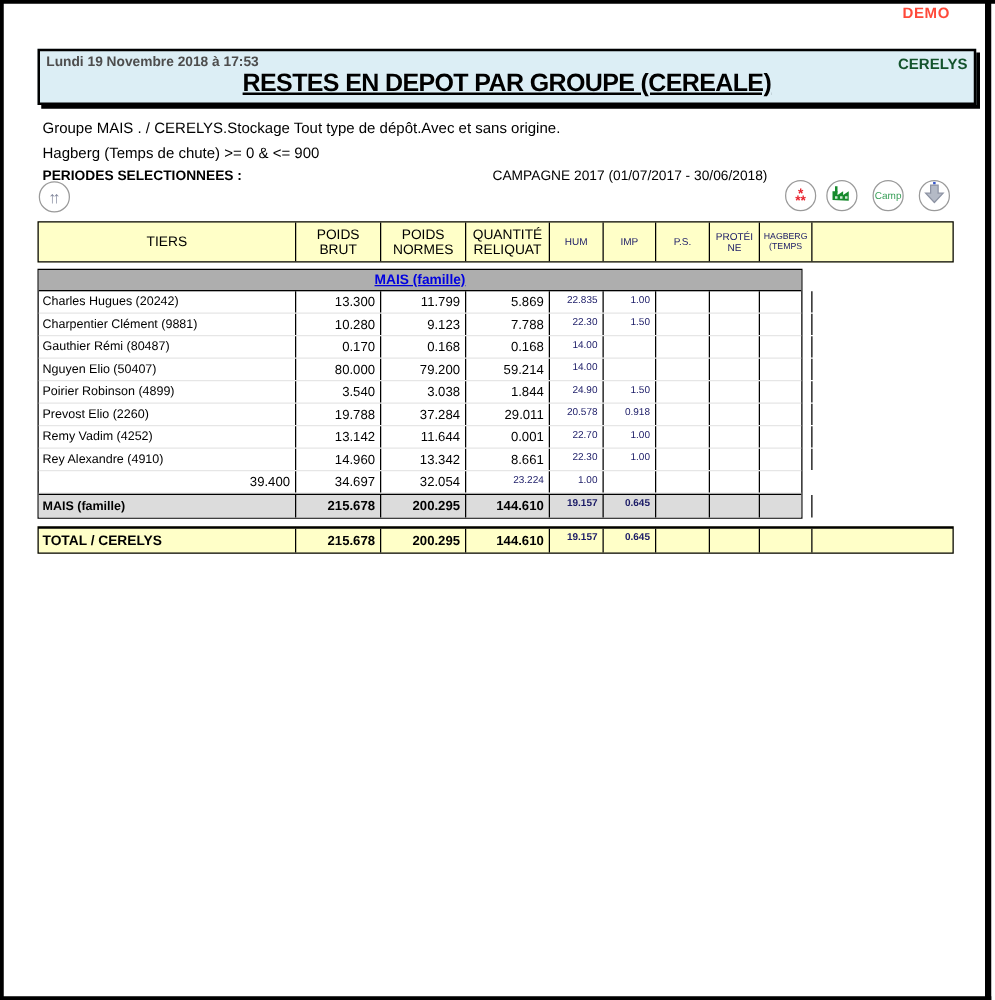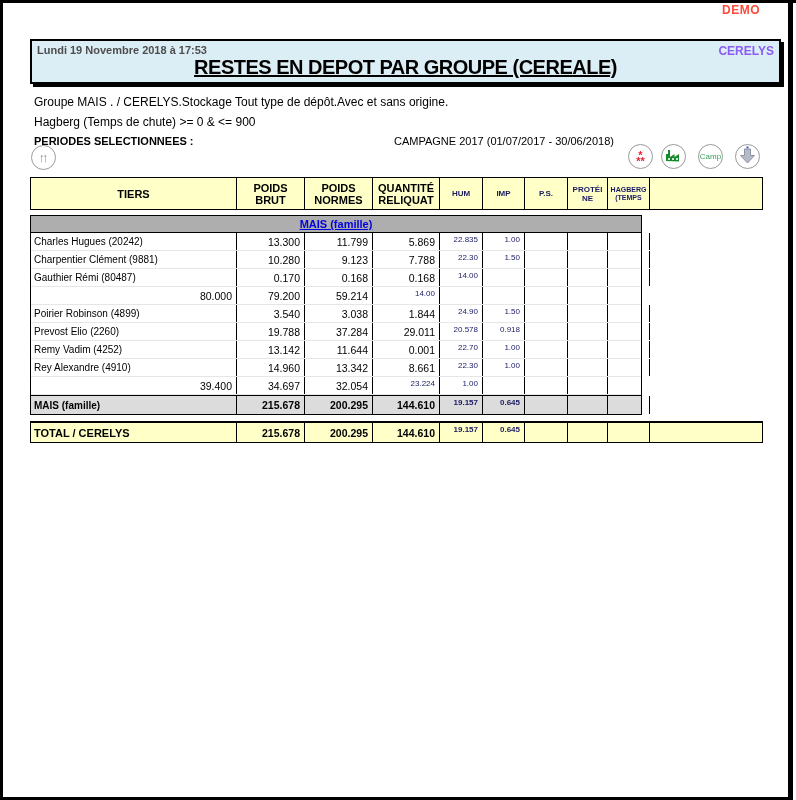--- a/index.html
+++ b/index.html
@@ -14,21 +14,21 @@
   .frame-right{left:788px;top:0;width:5px;height:800px;background:#000;}
   .frame-bottom{left:0;top:797px;width:793px;height:3px;background:#000;}
 
   .demo{top:3px;right:36px;font-size:12px;font-weight:bold;color:#ff4a3a;letter-spacing:.5px;}
 
   .header-box{
     left:30px;top:39px;width:747px;height:41px;background:#dceef5;
     border:2px solid #000;box-shadow:3px 3px 0 #000;
   }
   .hb-date{position:absolute;left:5px;top:3px;font-size:11px;font-weight:bold;color:#4d4d4d;}
-  .hb-company{position:absolute;right:5px;top:3px;font-size:12px;font-weight:bold;color:#8b5cf6;}
+  .hb-company{position:absolute;right:5px;top:3px;font-size:12px;font-weight:bold;color:#14532d;}
   .hb-title{
     position:absolute;left:0;right:0;top:15px;text-align:center;
     font-size:20px;font-weight:bold;text-decoration:underline;
     text-decoration-thickness:2px;letter-spacing:-0.5px;
   }
 
   .line1{left:34px;top:95px;font-size:12px;}
   .line2{left:34px;top:115px;font-size:12px;}
   .periods{left:34px;top:135px;font-size:11px;font-weight:bold;}
   .campaign{left:394px;top:135px;font-size:11px;}
@@ -46,21 +46,21 @@
   .ic-arr{left:735px;top:144px;}
 
   
   .grid{display:grid;grid-template-columns:206px 68px 68px 67px 43px 42px 43px 40px 42px auto;}
   .thead{
     left:30px;top:177px;width:733px;height:33px;background:#ffffc8;
     border:1px solid #000;box-sizing:border-box;
   }
   .th{
     border-right:1px solid #000;display:flex;align-items:center;justify-content:center;
-    text-align:center;font-weight:bold;font-size:11px;line-height:12px;padding:0 2px;box-sizing:border-box;
+    text-align:center;font-weight:normal;font-size:11px;line-height:12px;padding:0 2px;box-sizing:border-box;
   }
   .th.small{font-size:8px;line-height:9px;color:#1a1a66;word-break:break-all;}
   .th.tiny{font-size:7px;line-height:8px;color:#1a1a66;word-break:break-all;}
   .th.last,.c.last{border-right:none;}
 
   .tbody{
     left:30px;top:215px;width:612px;background:#fff;
     border:1px solid #000;box-sizing:border-box;
   }
   .group-row{
@@ -189,20 +189,21 @@
     <div class="c cn">0.168</div>
     <div class="c cs">14.00</div>
     <div class="c cs"></div>
     <div class="c"></div>
     <div class="c"></div>
     <div class="c"></div>
     <div class="c last"></div>
   </div>
 
   <div class="trow grid">
+    <div class="c ct">Nguyen Elio (50407)</div>
     <div class="c cn">80.000</div>
     <div class="c cn">79.200</div>
     <div class="c cn">59.214</div>
     <div class="c cs">14.00</div>
     <div class="c cs"></div>
     <div class="c"></div>
     <div class="c"></div>
     <div class="c"></div>
     <div class="c last"></div>
   </div>

